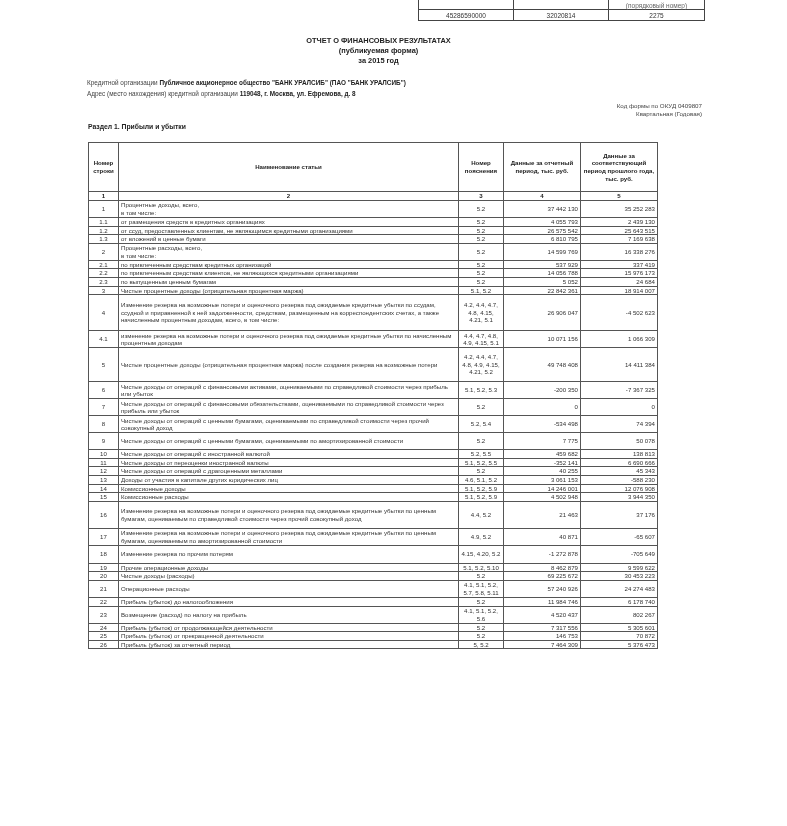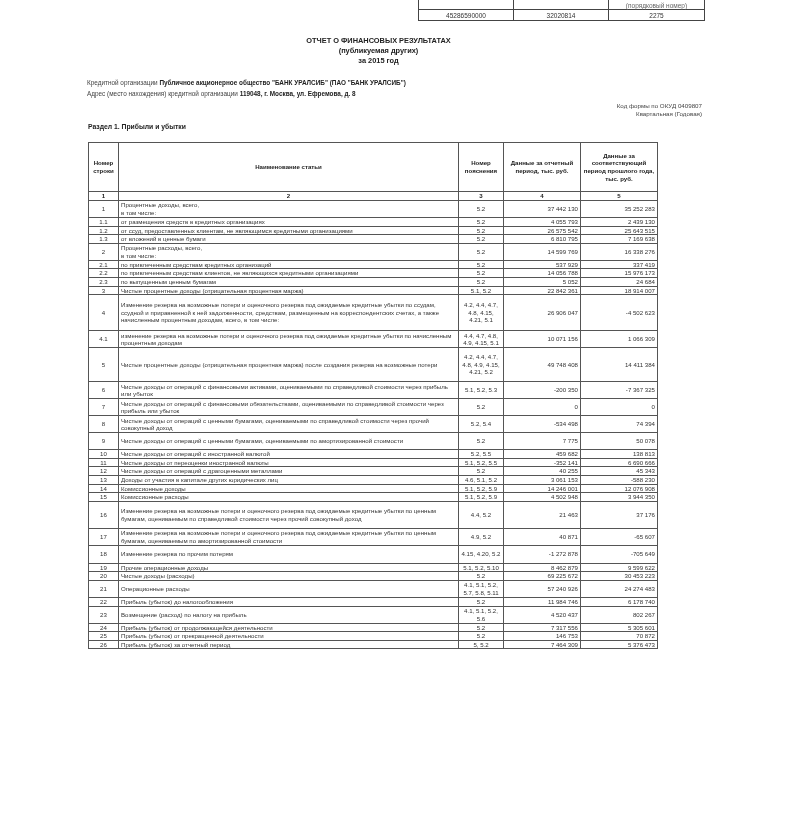--- a/index.html
+++ b/index.html
@@ -44,21 +44,21 @@
   <tr class="r2">
     <td class="c1">45286590000</td>
     <td class="c2">32020814</td>
     <td class="c3">2275</td>
   </tr>
 </tbody>
   </table>
 
 <div class="title-block">
   <div>ОТЧЕТ О ФИНАНСОВЫХ РЕЗУЛЬТАТАХ</div>
-  <div>(публикуемая других)</div>
+  <div>(публикуемая форма)</div>
   <div>за 2015 год</div>
 </div>
 
 <div class="org-line" style="top:79px;">
   <span>Кредитной организации</span>
   <b>Публичное акционерное общество "БАНК УРАЛСИБ" (ПАО "БАНК УРАЛСИБ")</b>
 </div>
 <div class="org-line" style="top:90px;">
   <span>Адрес (место нахождения) кредитной организации</span>
   <b>119048, г. Москва, ул. Ефремова, д. 8</b>

